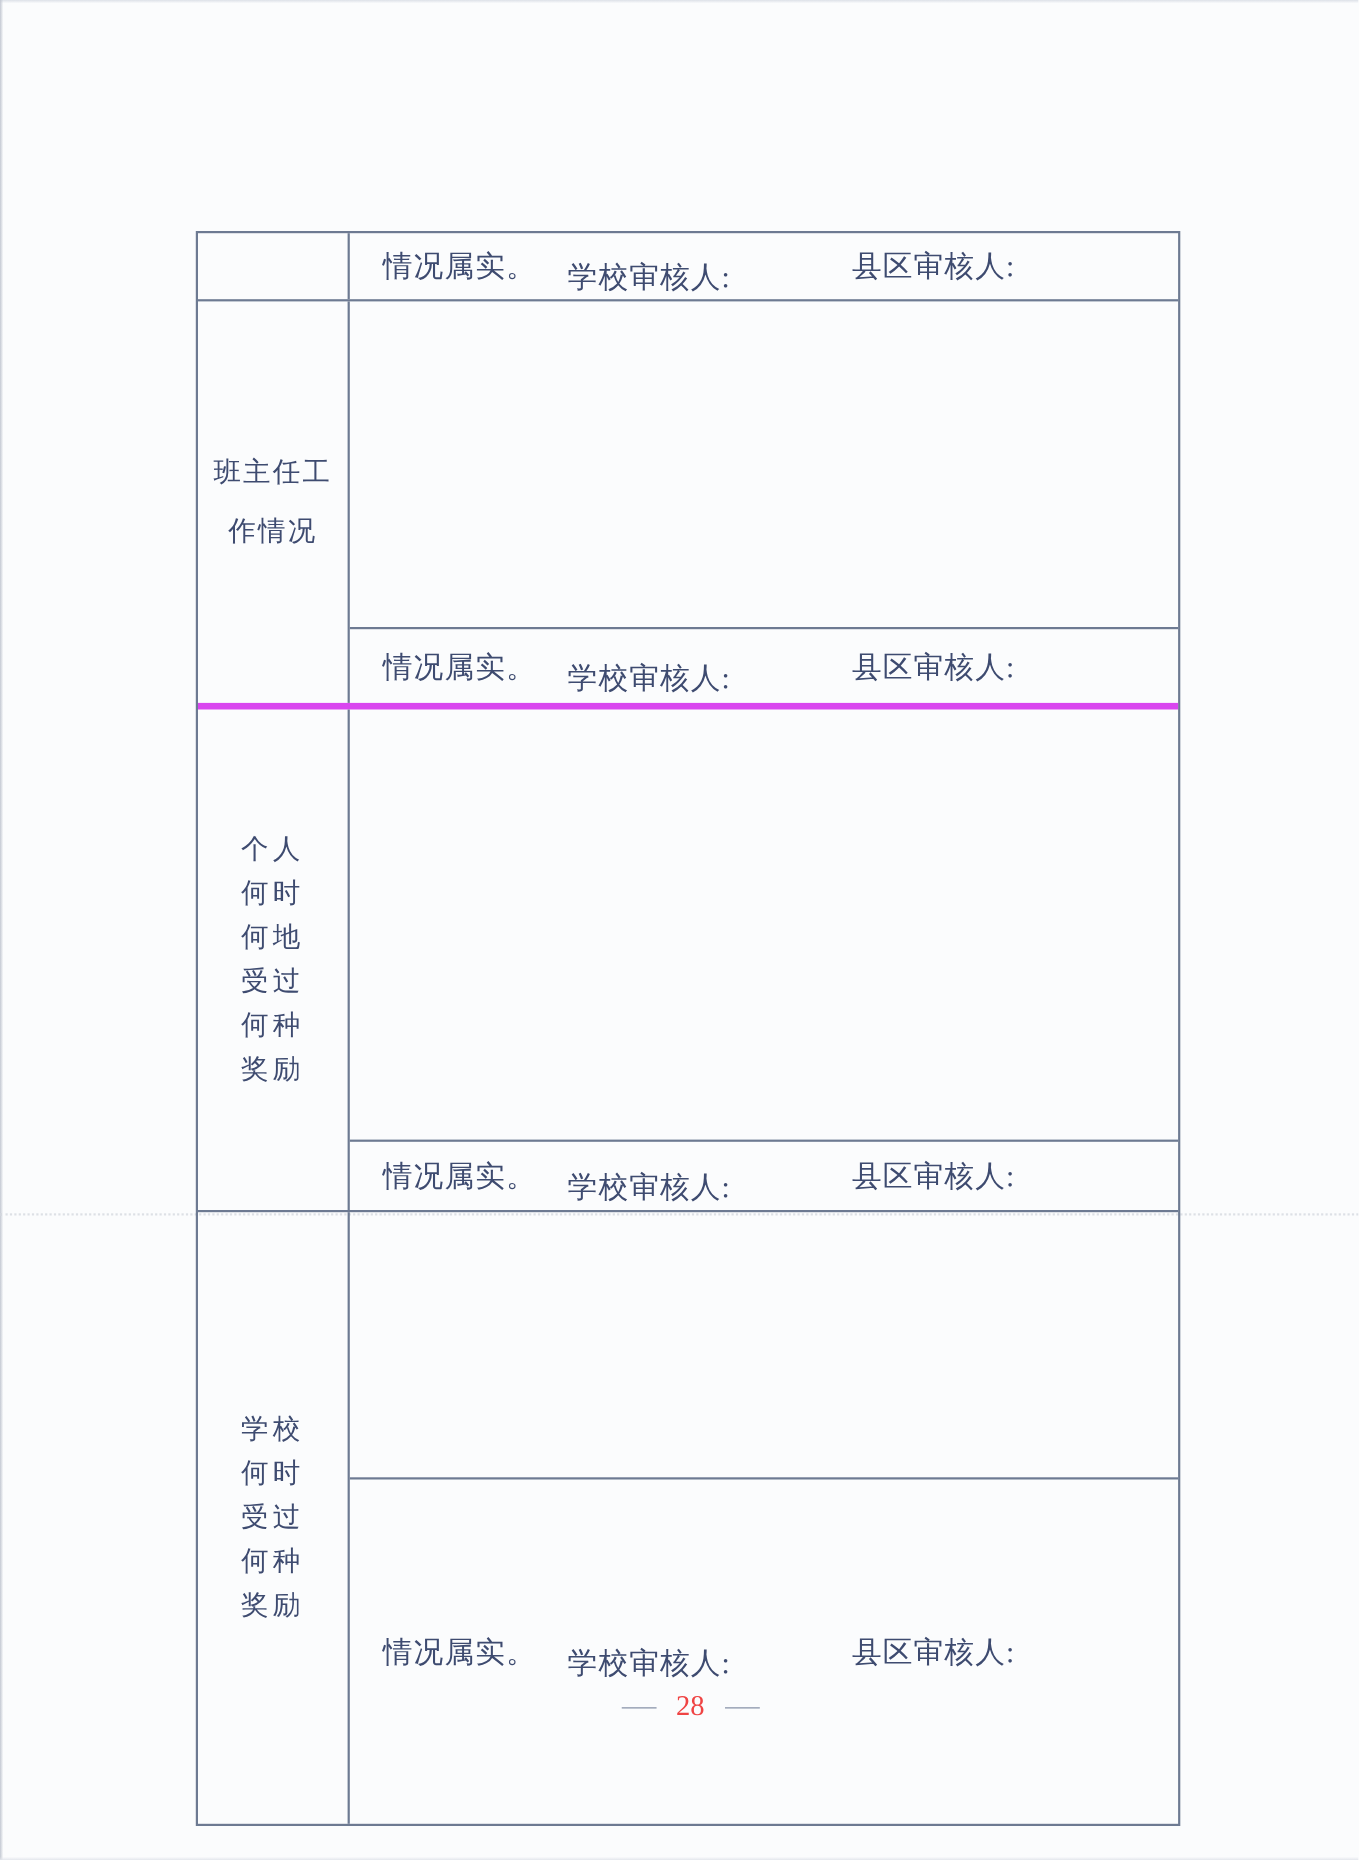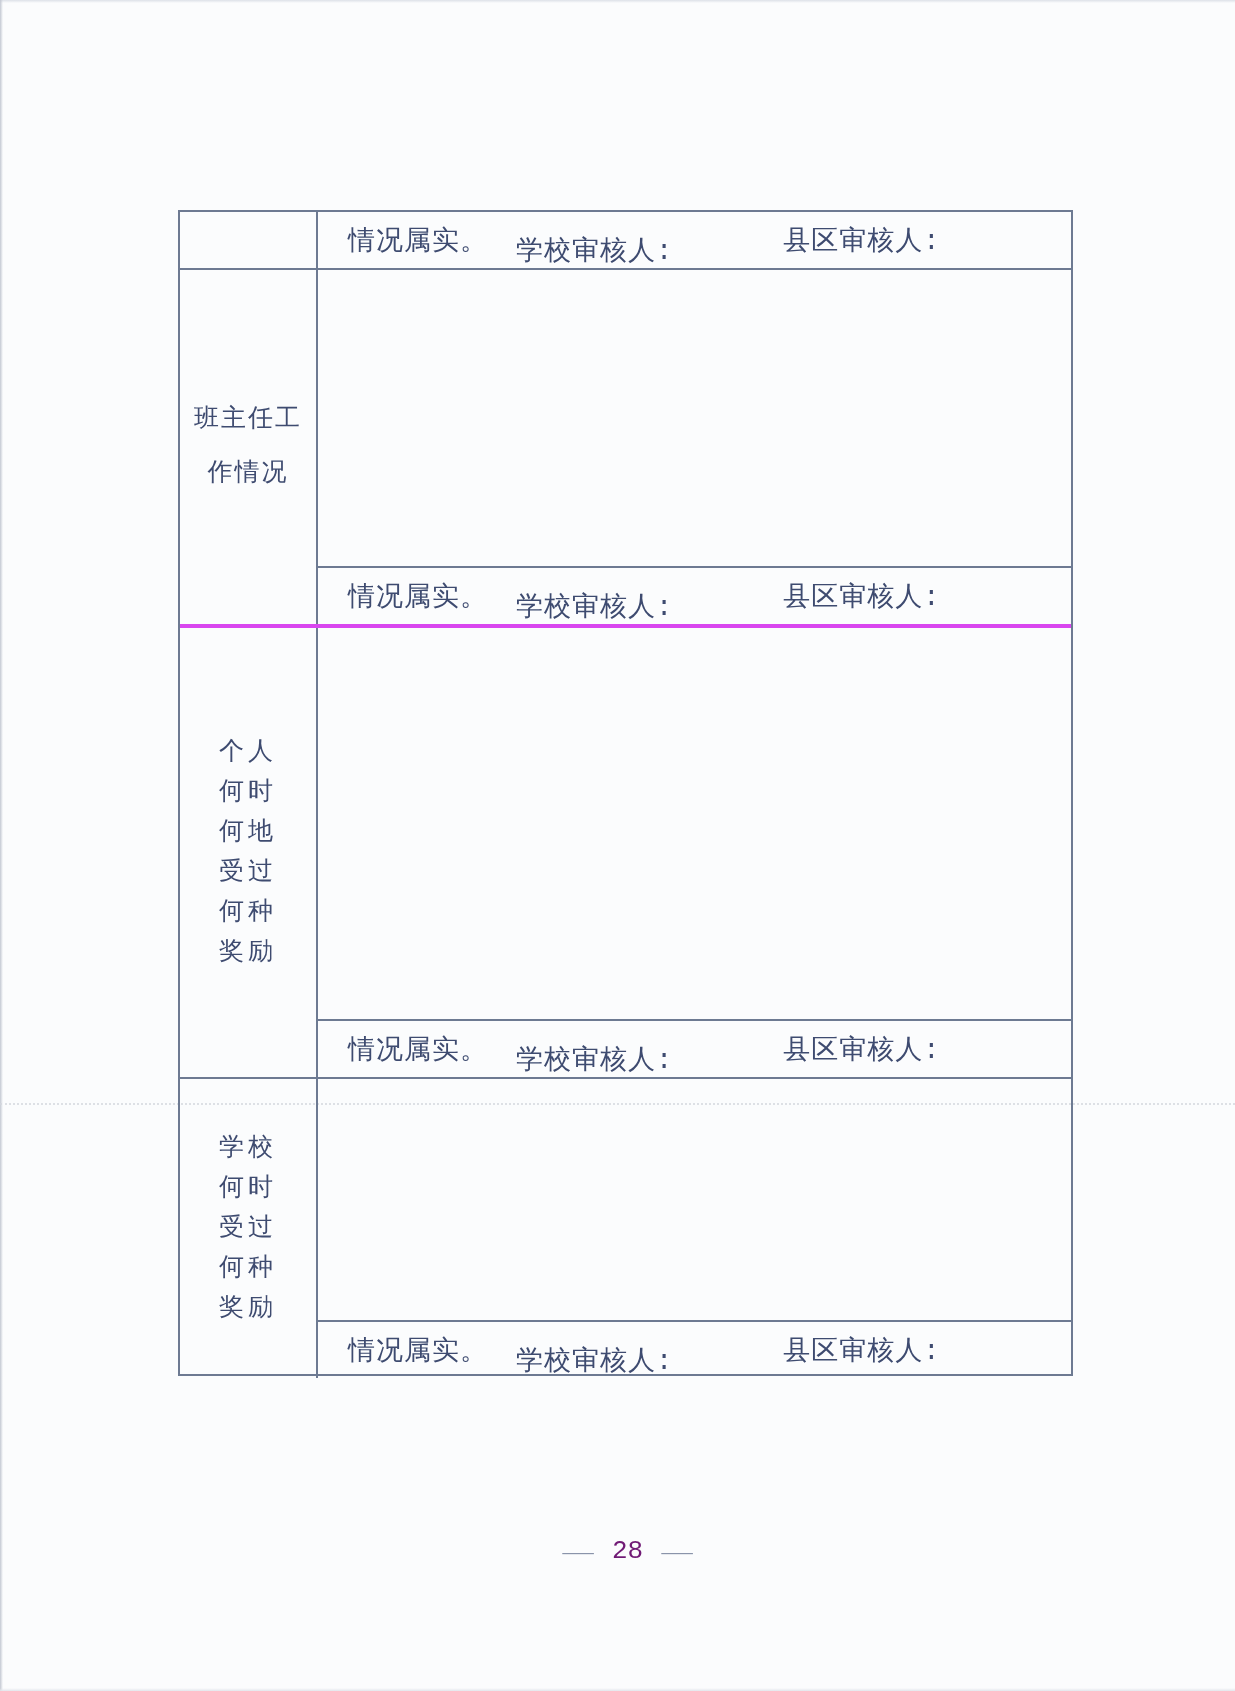--- a/index.html
+++ b/index.html
@@ -31,31 +31,30 @@
     position: absolute; top: 1103px; left: 0; width: 100%; height: 0;
     border-top: 2px dotted #d3d7de;
     opacity: 0.75;
   }
 
   .form-table {
     position: absolute;
     left: 178px;
     top: 210px;
     width: 895px;
-    height: 1166px;
+    height: 1450px;
     box-sizing: border-box;
     border: 2px solid #6d7a92;
     display: flex;
     flex-direction: column;
     color: #3e4b70;
-    font-family: Liberation Mono, monospace;
   }
   .t-row { display: flex; box-sizing: border-box; }
   .row-carry { height: 62px; border-bottom: 2px solid #6d7a92; }
-  .row-s2 { height: 371px; border-bottom: 4px solid #d946ef; }
+  .row-s2 { height: 371px; border-bottom: 6px solid #d946ef; }
   .row-s3 { height: 457px; border-bottom: 2px solid #6d7a92; }
   .row-s4 { flex: 1; }
 
   .label-cell {
     width: 138px;
     box-sizing: border-box;
     border-right: 2px solid #6d7a92;
     display: flex;
     flex-direction: column;
     justify-content: center;
@@ -103,23 +102,23 @@
     padding-left: 20px;
     box-sizing: border-box;
   }
   .page-number .dash {
     color: #8a94aa;
     font-size: 24px;
     line-height: 1;
     transform: scaleX(1.3);
   }
   .page-number .num {
-    color: #701a75;
+    color: #ef4444;
     font-size: 26px;
-    font-family: Liberation Mono, monospace;
+    font-family: Liberation Serif, serif;
     line-height: 1;
   }
 </style>
 </head>
 <body>
 
 <div class="edge-top"></div>
 <div class="edge-left"></div>
 <div class="edge-bottom"></div>
 <div class="fold-line"></div>

